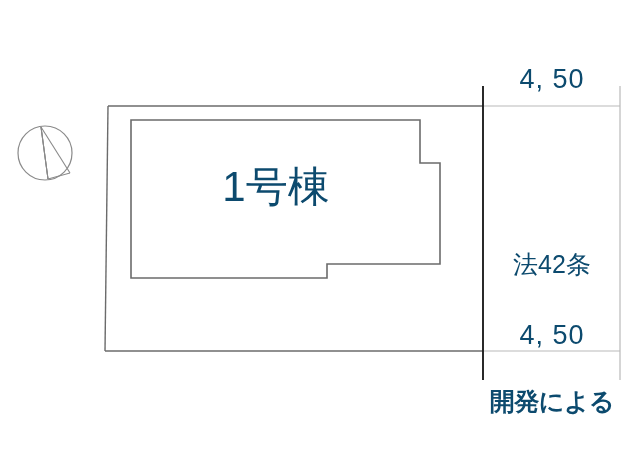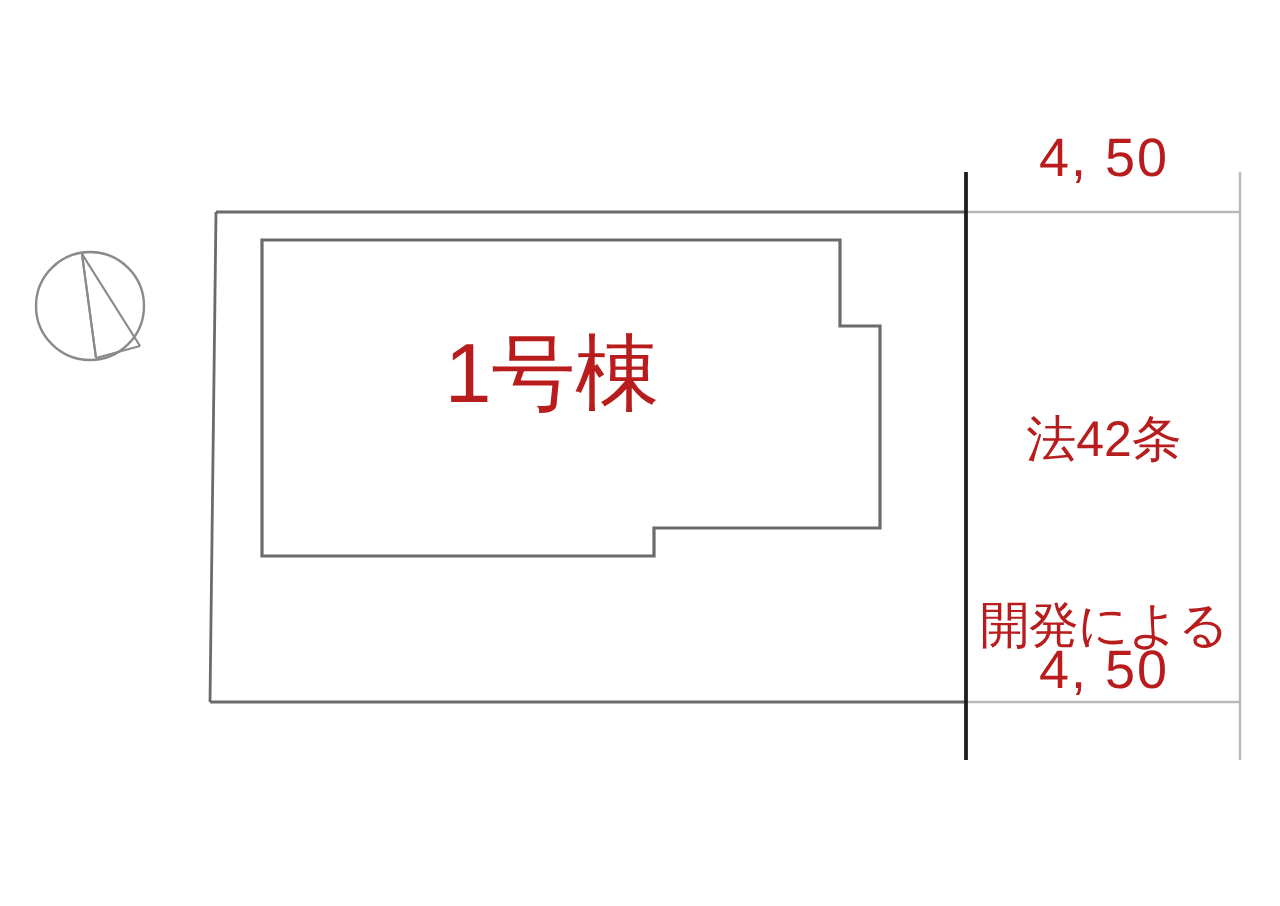--- a/index.html
+++ b/index.html
@@ -39,21 +39,21 @@
     top: 0;
     width: 640px;
     height: 453px;
     pointer-events: none;
   }
 
   .lbl {
     position: absolute;
     white-space: pre;
     line-height: 1;
-    color: #b91c1c;
+    color: #0c4a6e;
     font-family: "Liberation Sans", "DejaVu Sans", sans-serif;
   }
 
   
   #building-label {
     left: 131px;
     top: 166px;
     width: 290px;
     text-align: center;
     font-size: 42px;
@@ -76,24 +76,26 @@
     left: 464px;
     top: 143px;
     width: 176px;
     text-align: center;
     font-size: 25px;
     line-height: 1.24;
   }
   #road-note .note-line {
     display: block;
     white-space: pre;
+    margin-top: 44px;
   }
   #road-note .note-line.wide {
     font-size: 25px;
     letter-spacing: -0.5px;
+    font-weight: bold;
   }
 </style>
 </head>
 <body>
 
 <div id="plan-root">
 
   <svg id="plan-svg" viewBox="0 0 640 453" xmlns="http://www.w3.org/2000/svg">
 
     <line x1="483" y1="106" x2="620" y2="106" stroke="#b9b9b9" stroke-width="1.2"></line>

